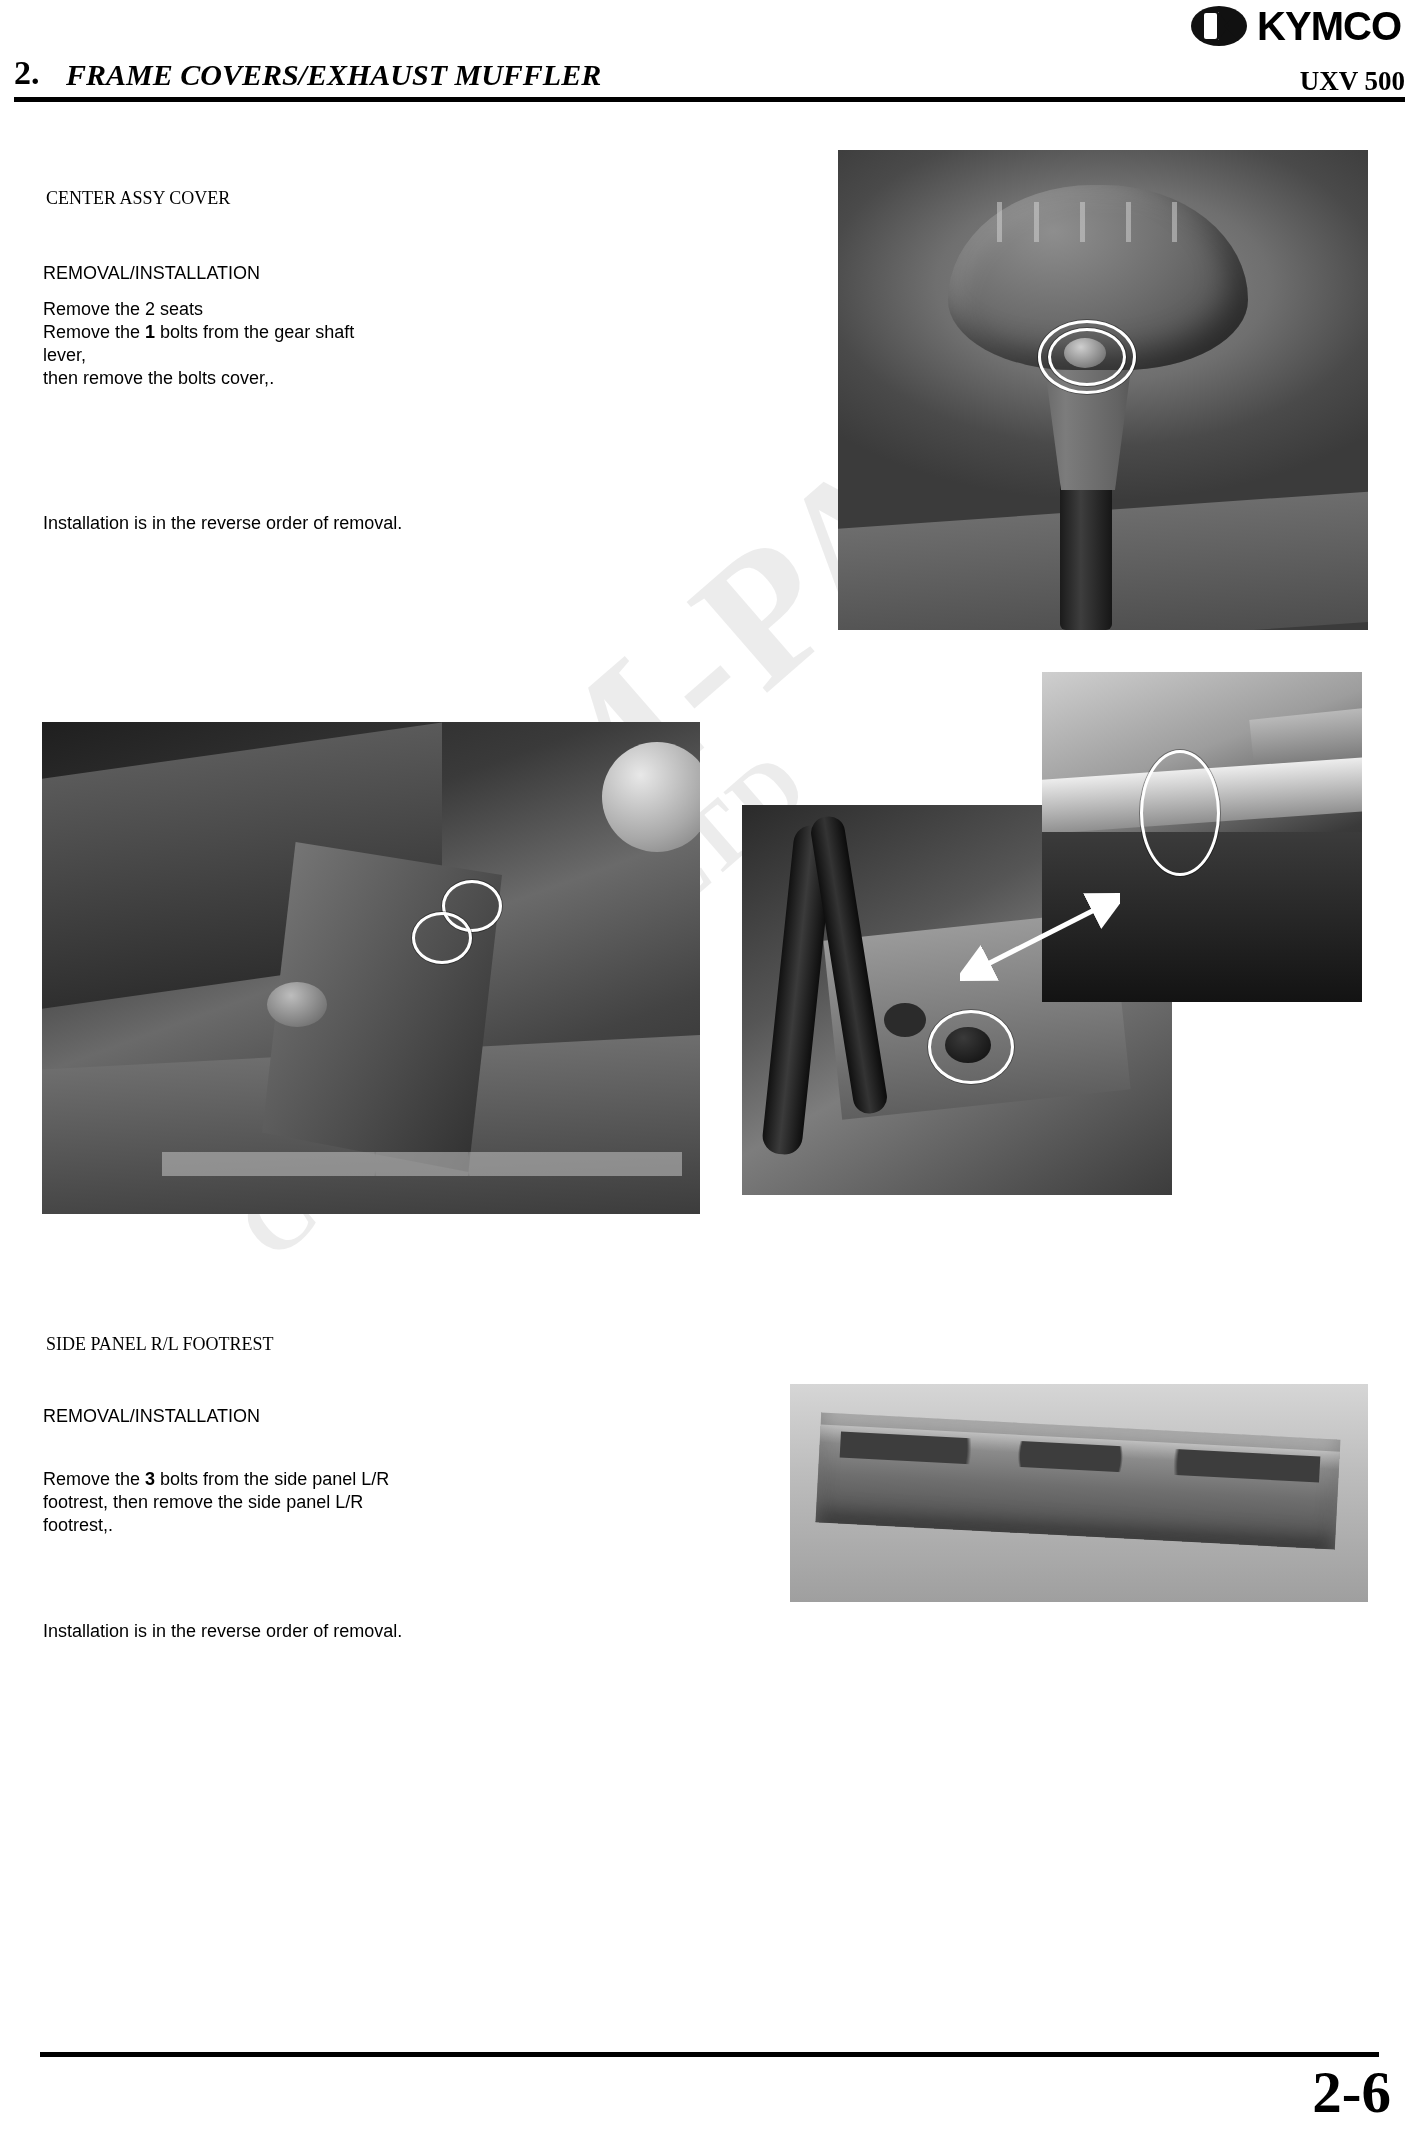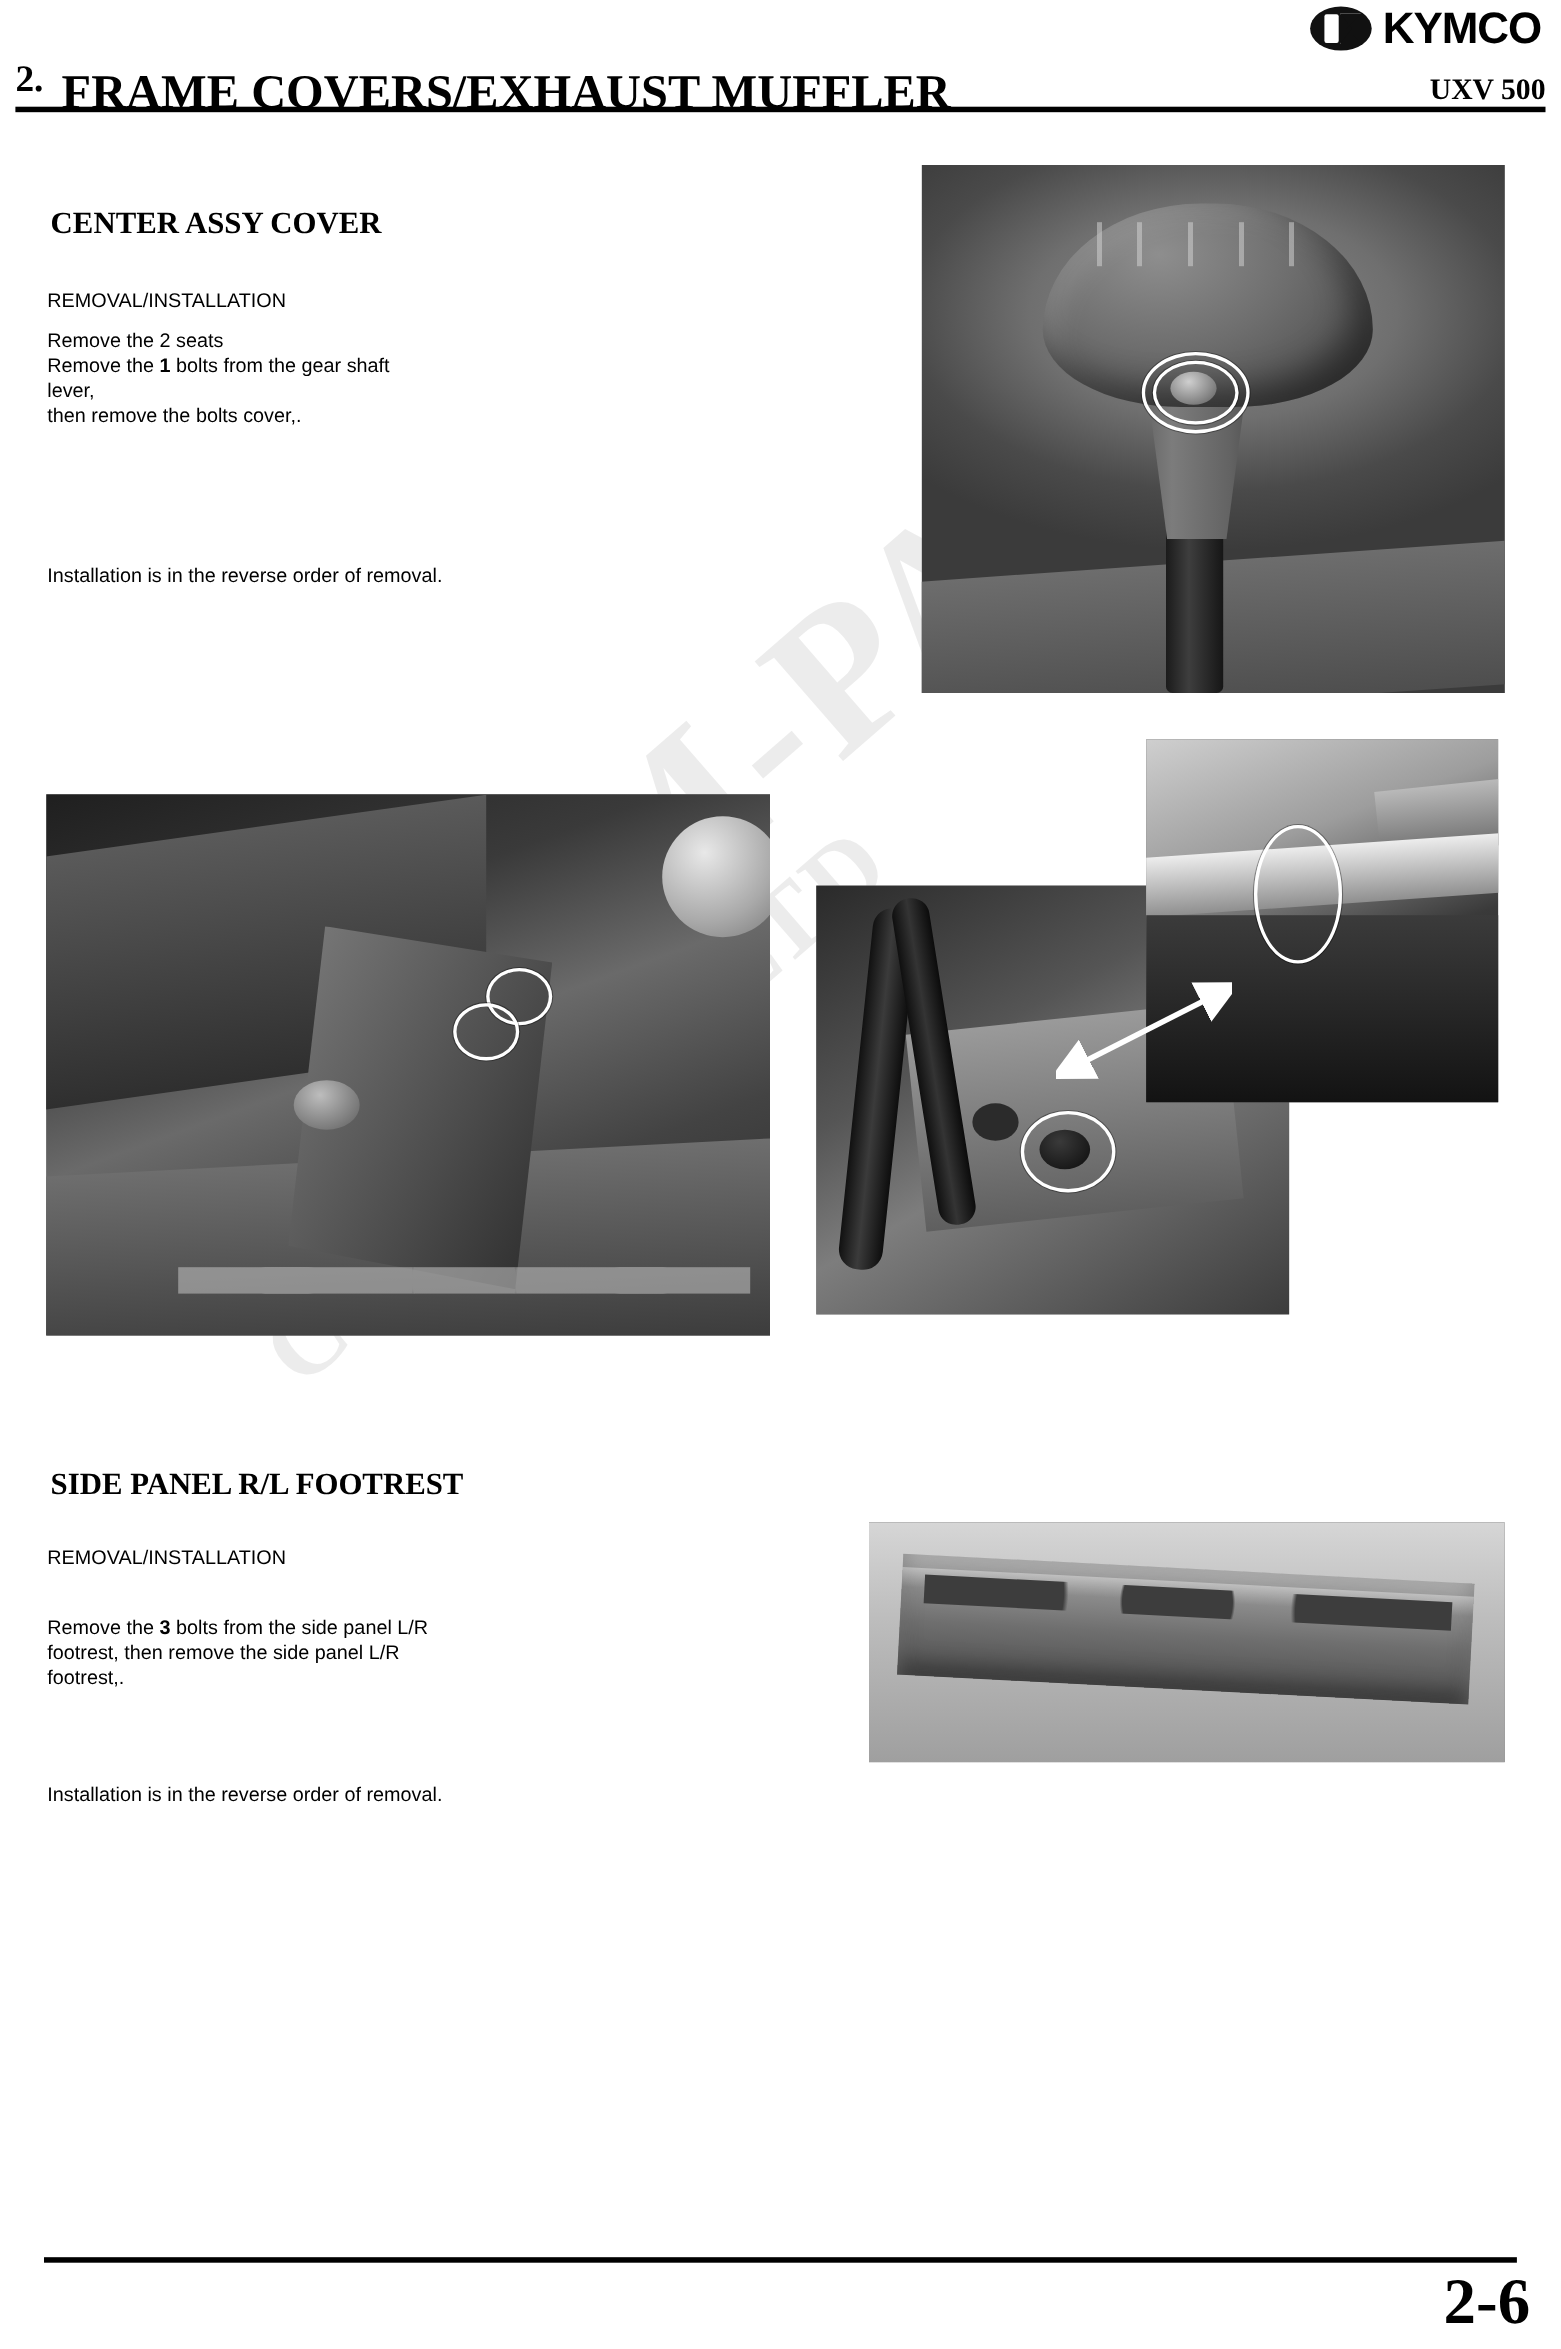--- a/index.html
+++ b/index.html
@@ -77,47 +77,48 @@
     font-family: "Liberation Serif", serif;
     font-weight: bold;
     font-size: 34px;
     position: absolute;
     left: 0;
     top: 2px;
   }
   .chapter-title {
     font-family: "Liberation Serif", serif;
     font-weight: bold;
-    font-size: 44px;
-    position: absolute;
-    left: 42px;
+    font-size: 30px;
+    position: absolute;
+    left: 52px;
     top: 6px;
     letter-spacing: 0px;
+    font-style: italic;
   }
   .model-name {
     font-family: "Liberation Serif", serif;
     font-weight: bold;
     font-size: 27px;
     position: absolute;
     right: 0;
     top: 14px;
   }
   .head-rule {
     position: absolute;
     top: 97px;
     left: 14px;
     right: 14px;
     height: 5px;
     background: #000;
   }
 
   
   .sec-title {
-    font-weight: bold;
-    font-size: 28px;
+    font-weight: normal;
+    font-size: 18px;
     font-family: "Liberation Serif", serif;
   }
   .body-text {
     font-size: 18px;
     line-height: 1.28;
     font-family: Liberation Sans, sans-serif;
   }
   .body-text b { font-weight: bold; }
 
   #sec1-title { position: absolute; left: 46px; top: 188px; }

